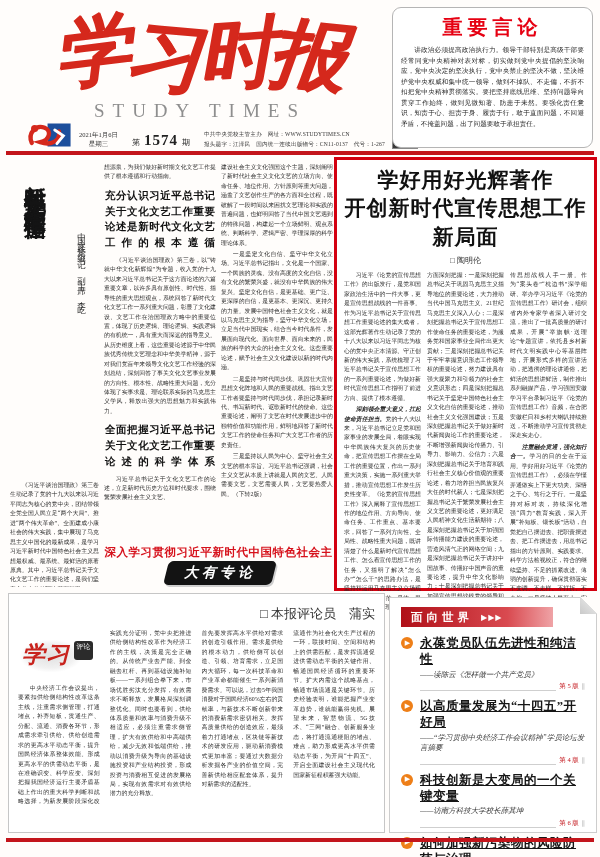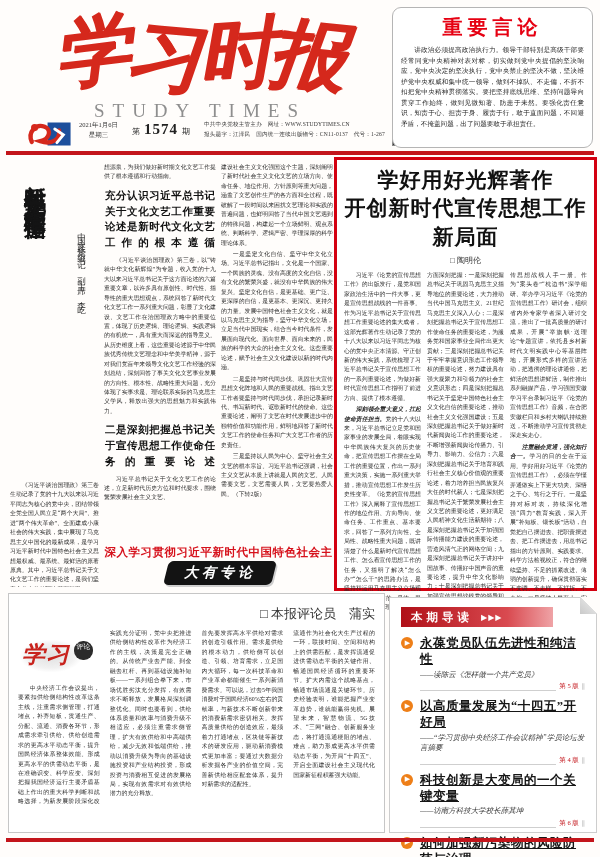--- a/index.html
+++ b/index.html
@@ -14,21 +14,21 @@
   
   .mh-title { left:52px; top:2px; width:292px; height:102px; display:flex; justify-content:center; align-items:center; }
   .mh-title span { font-size:76px; font-weight:900; color:#d5281c; line-height:1; display:inline-block; letter-spacing:-4px;
                    text-shadow:1px 1px 0 #d5281c; font-style:italic; }
   .mh-title span:nth-child(1){ transform:rotate(-7deg) translateY(-2px);}
   .mh-title span:nth-child(2){ transform:rotate(5deg) translateY(3px);}
   .mh-title span:nth-child(3){ transform:rotate(-4deg);}
   .mh-title span:nth-child(4){ transform:rotate(6deg) translateY(2px);}
   .mh-sub { left:70px; top:100px; width:260px; text-align:center; font-size:19px; letter-spacing:8px;
             color:#8e8e8e; font-family:"Liberation Serif",serif; }
-  .dateline { left:26px; top:120px; width:356px; height:29px; display:flex; align-items:flex-start; gap:7px; }
+  .dateline { left:26px; top:120px; width:356px; height:29px; display:flex; align-items:flex-end; gap:7px; }
   .dl-sep { width:1px; height:20px; background:#aaa; }
   .dl-date { text-align:center; font-size:6.5px; line-height:1.5; color:#333; white-space:nowrap; }
   .dl-issue { white-space:nowrap; color:#222; }
   .dl-issue .no { font-size:15px; font-weight:700; letter-spacing:1px; }
   .dl-issue .zh { font-size:8px; }
   .dl-pub { font-size:5.6px; line-height:1.7; color:#333; white-space:nowrap; letter-spacing:.2px; }
   .qr { width:26px; height:26px; border:1px solid #888; flex:0 0 auto;
         background-image:repeating-linear-gradient(0deg,#3a3a3a 0 2px,transparent 2px 5px),
                          repeating-linear-gradient(90deg,#3a3a3a 0 2px,#fff 2px 5px); }
 
@@ -70,21 +70,21 @@
 
   
   .editorial { left:8px; top:593px; width:377px; height:240px; border:1px solid #c6c6c6; background:#fff; padding:7px 9px 6px; }
   .editorial h1 { text-align:center; font-size:19px; font-weight:900; letter-spacing:6px; color:#151515; }
   .e-byline { text-align:right; font-size:13px; color:#333; margin:4px 0 6px; }
   .e-cols { display:flex; gap:10px; height:178px; overflow:hidden; }
   .e-col { flex:1; overflow:hidden; }
   .stamp { position:relative; width:100%; height:52px; margin-bottom:3px;
            background:radial-gradient(ellipse 42px 22px at 40% 52%, #e0e0e0 0%, rgba(224,224,224,.45) 55%, transparent 75%); }
   .stamp-red { position:absolute; left:4px; top:8px; font-size:23px; font-weight:900; font-style:italic; color:#c8231d; letter-spacing:1px; }
-  .stamp-seal { position:absolute; left:56px; top:12px; width:19px; height:19px; background:#2b2b2b; border-radius:9px;
+  .stamp-seal { position:absolute; left:56px; top:12px; width:19px; height:19px; background:#2b2b2b; border-radius:3px;
                 color:#fff; font-size:7px; line-height:1.3; text-align:center; padding-top:2px; letter-spacing:0; }
 
   
   .digest { left:389px; top:597px; width:208px; height:236px; border:1.5px solid #cdcdcd; background:#fff; padding:9px 11px 6px; }
   .fold { position:absolute; top:-1px; right:-1px; width:17px; height:17px;
           background:linear-gradient(225deg,#fffdfb 48%,#dedede 48%, #c9c9c9 100%); }
   .d-banner { width:152px; height:20px; background:linear-gradient(90deg,#b01018,#d94a50 70%,#efa3a6);
               color:#fff; display:flex; align-items:center; padding-left:10px; gap:8px;
               font-family:"Liberation Sans",sans-serif; margin-bottom:8px; }
   .d-banner .dt { font-size:11.5px; font-weight:700; letter-spacing:4px; }
@@ -150,21 +150,21 @@
   <div class="abs vtitle">新时代文化文艺工作的根本遵循</div>
   <div class="abs vbyline">中国文联党组书记、副主席　李屹</div>
   <div class="abs lead-intro t">
     <p>《习近平谈治国理政》第三卷生动记录了党的十九大以来以习近平同志为核心的党中央，团结带领全党全国人民立足“两个大局”、推进“两个伟大革命”、全面建成小康社会的伟大实践，集中展现了马克思主义中国化的最新成果，是学习习近平新时代中国特色社会主义思想最权威、最系统、最鲜活的原著原典。其中，习近平总书记关于文化文艺工作的重要论述，是我们坚定文化自信的理论基石和思</p>
   </div>
 
   <div class="abs mcol1 t">
     <p class="noind">想源泉，为我们做好新时期文化文艺工作提供了根本遵循和行动指南。</p>
     <div class="subhd">充分认识习近平总书记关于文化文艺工作重要论述是新时代文化文艺工作的根本遵循</div>
     <p>《习近平谈治国理政》第三卷，以“铸就中华文化新辉煌”为专题，收入党的十九大以来习近平总书记关于这方面论述的六篇重要文章，以许多具有原创性、时代性、指导性的重大思想观点，系统回答了新时代文化文艺工作一系列重大问题，彰显了文化建设、文艺工作在治国理政方略中的重要位置，体现了历史逻辑、理论逻辑、实践逻辑的有机统一，具有重大而深远的指导意义。从历史维度上看，这些重要论述源于中华民族优秀传统文艺理念和中华美学精神，源于对我们党百年来领导文化文艺工作经验的深刻总结，深刻回答了事关文化文艺事业发展的方向性、根本性、战略性重大问题，充分体现了实事求是、理论联系实际的马克思主义学风，释放出强大的思想魅力和实践伟力。</p>
-    <div class="subhd">二是深刻把握总书记关于宣传思想工作使命任务的重要论述</div>
+    <div class="subhd">全面把握习近平总书记关于文化文艺工作重要论述的科学体系</div>
     <p>习近平总书记关于文化文艺工作的论述，立足新时代历史方位和时代要求，围绕繁荣发展社会主义文艺、</p>
   </div>
   <div class="abs mcol2 t">
     <p class="noind">建设社会主义文化强国这个主题，深刻阐明了新时代社会主义文化文艺的立场方向、使命任务、地位作用、方针原则等重大问题，涵盖了文艺创作生产的各方面和全过程，既破解了一段时间以来困扰文艺理论和实践的普遍问题，也鲜明回答了当代中国文艺遇到的特殊问题，构建起一个立场鲜明、观点系统、判断科学、逻辑严密、学理深厚的科学理论体系。</p>
     <p>一是坚定文化自信、坚守中华文化立场。习近平总书记指出，文化是一个国家、一个民族的灵魂。没有高度的文化自信，没有文化的繁荣兴盛，就没有中华民族的伟大复兴。坚定文化自信，是更基础、更广泛、更深厚的自信，是更基本、更深沉、更持久的力量。发展中国特色社会主义文化，就是以马克思主义为指导，坚守中华文化立场，立足当代中国现实，结合当今时代条件，发展面向现代化、面向世界、面向未来的，民族的科学的大众的社会主义文化。这些重要论述，赋予社会主义文化建设以新的时代内涵。</p>
     <p>二是坚持与时代同步伐、巩固壮大宣传思想文化阵地和人民的重要战线。指出文艺工作者要坚持与时代同步伐，承担记录新时代、书写新时代、讴歌新时代的使命。这些重要论述，阐明了文艺在时代发展进步中的独特价值和功能作用，鲜明地回答了新时代文艺工作的使命任务和广大文艺工作者的历史责任。</p>
     <p>三是坚持以人民为中心、坚守社会主义文艺的根本宗旨。习近平总书记强调，社会主义文艺从本质上讲就是人民的文艺。人民需要文艺，文艺需要人民，文艺要热爱人民。（下转2版）</p>
   </div>
 
   <div class="abs banner-red">深入学习贯彻习近平新时代中国特色社会主义思想</div>
@@ -209,21 +209,21 @@
       </div>
       <div class="e-col t">
         <p class="noind">流通作为社会化大生产过程的一环，联接时间、空间和结构上的供需匹配，是发挥流通促进供需动态平衡的关键作用、畅通国民经济循环的重要环节。扩大内需这个战略基点，畅通市场流通是关键环节。历史经验表明，谁能把握产业变革趋势，谁就能赢得先机。展望未来，智慧物流、5G技术、“三网”融合、创新服务业态，将打通流通梗阻的堵点、难点，助力形成更高水平供需动态平衡，为开局“十四五”、开启全面建设社会主义现代化国家新征程积蓄强大动能。</p>
       </div>
     </div>
   </div>
 
   <div class="abs digest">
     <div class="fold"></div>
     <div class="d-banner">
-      <span class="dt">本期导读</span>
+      <span class="dt">面向世界</span>
       <span class="da">▶▶▶</span>
     </div>
 
     <div class="d-item">
       <div class="d-row">
         <span class="play">▶</span>
         <span class="d-title">永葆党员队伍先进性和纯洁性</span>
       </div>
       <div class="d-sub">——读陈云《怎样做一个共产党员》</div>
       <div class="d-pg">

